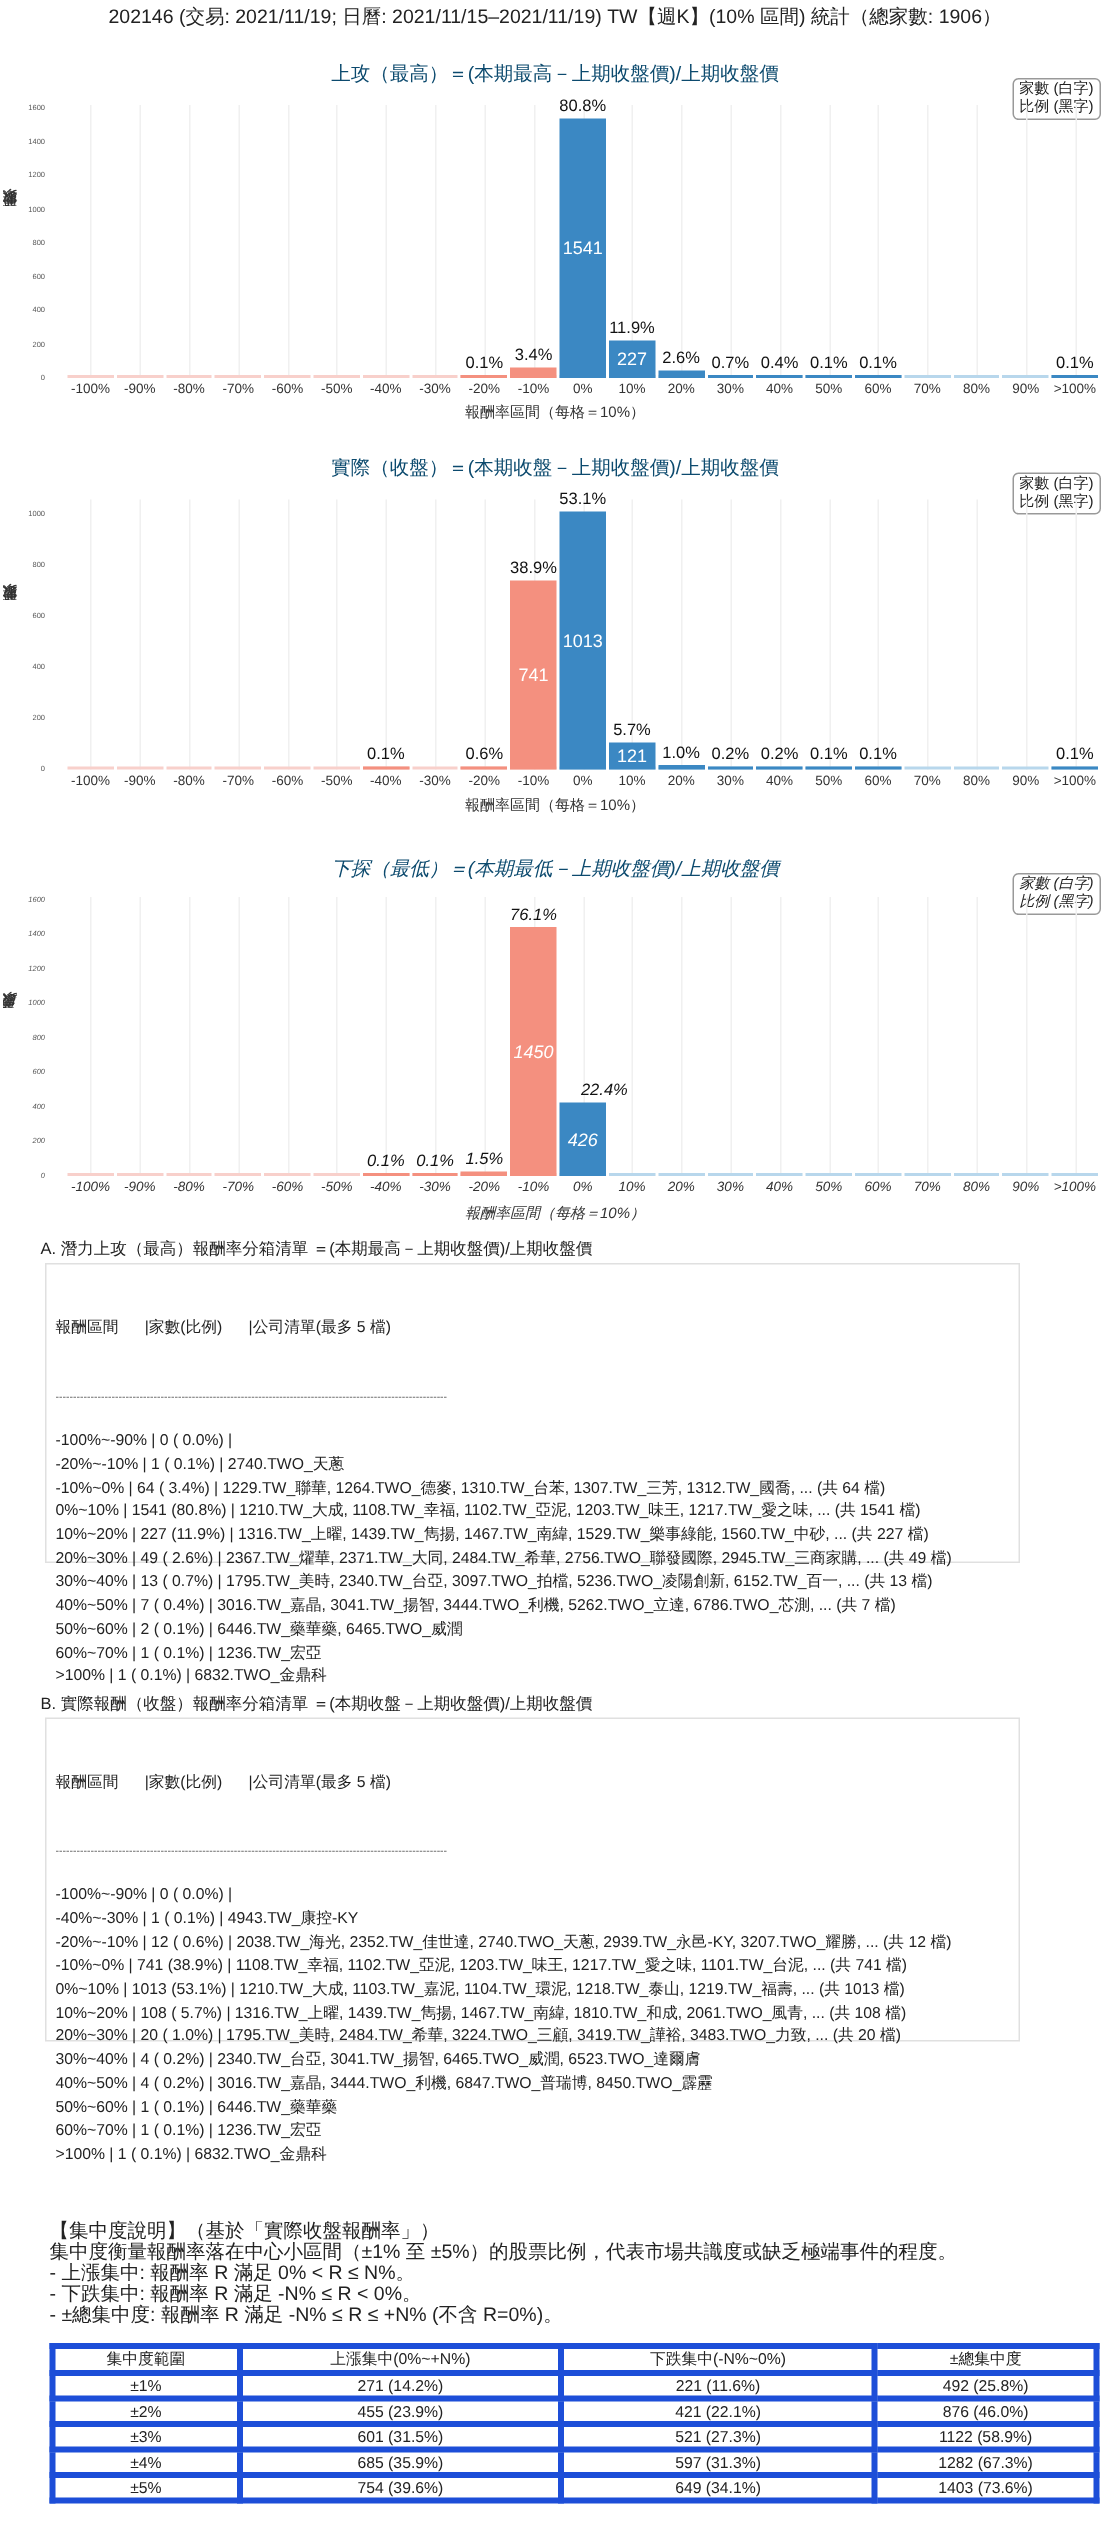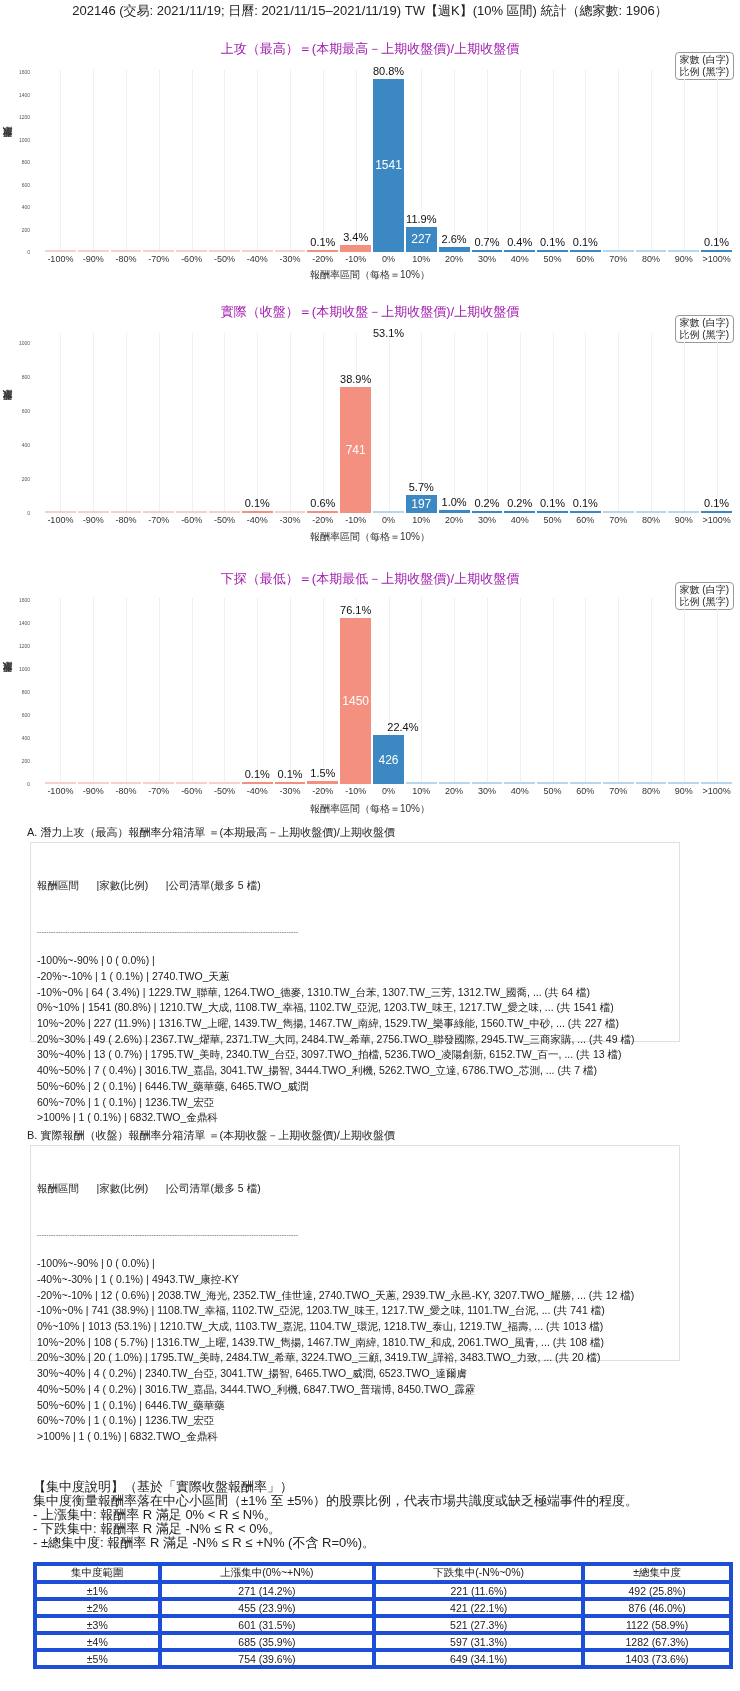--- a/index.html
+++ b/index.html
@@ -1,19 +1,19 @@
 <!DOCTYPE html>
 <html><head>
 <meta charset="utf-8">
 <style>
   * { box-sizing: border-box; margin: 0; padding: 0; }
   body { width: 740px; height: 1691px; background: #ffffff; font-family: "Liberation Sans", "DejaVu Sans", sans-serif; color: #222; position: relative; overflow: hidden; }
   .main-title { position: absolute; top: 2px; left: 0; width: 740px; text-align: center; font-size: 13px; color: #222; }
   .chart { position: absolute; left: 0; width: 740px; }
-  .chart-title { position: absolute; left: 0; width: 740px; text-align: center; font-size: 13px; color: #a21caf; top: 0; }
+  .chart-title { position: absolute; left: 0; width: 740px; text-align: center; font-size: 13px; color: #0c4a6e; top: 0; }
   .plot { position: absolute; left: 44px; width: 689px; }
   .gridline { position: absolute; top: 0; bottom: 0; width: 1px; background: #f0f0f0; }
   .bar { position: absolute; bottom: 0; }
   .bar-count { position: absolute; left: 0; right: 0; text-align: center; color: #fff; font-size: 12px; }
   .bar-pct { position: absolute; width: 60px; text-align: center; font-size: 11px; color: #111; }
   .baseline-seg { position: absolute; bottom: 0; height: 2px; }
   .xtick { position: absolute; width: 44px; text-align: center; font-size: 9px; color: #333; }
   .ytick { position: absolute; left: 10px; width: 20px; text-align: right; font-size: 5px; color: #555; }
   .ylabel { position: absolute; left: 1px; font-size: 10px; color: #333; writing-mode: vertical-rl; transform: rotate(180deg); }
   .xlabel { position: absolute; left: 0; width: 740px; text-align: center; font-size: 10px; color: #333; }
@@ -169,25 +169,28 @@
       <div class="bar" style="left: 263.476px; width: 30.8095px; height: 2.03774px; background: rgb(244, 144, 127);"></div>
       <div class="bar-pct" style="left: 248.881px; bottom: 4.03774px;">0.6%</div>
       <div class="gridline" style="left: 311.69px;"></div>
       <div class="baseline-seg" style="left: 296.286px; width: 30.8095px; background: rgb(248, 208, 203);"></div>
       <div class="bar" style="left: 296.286px; width: 30.8095px; height: 125.83px; background: rgb(244, 144, 127);">
         <div class="bar-count" style="top: 55.9151px;">741</div>
       </div>
       <div class="bar-pct" style="left: 281.69px; bottom: 127.83px;">38.9%</div>
       <div class="gridline" style="left: 344.5px;"></div>
       <div class="baseline-seg" style="left: 329.095px; width: 30.8095px; background: rgb(184, 215, 236);"></div>
+      <div class="bar" style="left: 329.095px; width: 30.8095px; height: 172.019px; background: rgb(59, 136, 195);">
+        <div class="bar-count" style="top: 79.0094px;">1013</div>
+      </div>
       <div class="bar-pct" style="left: 314.5px; bottom: 174.019px;">53.1%</div>
       <div class="gridline" style="left: 377.31px;"></div>
       <div class="baseline-seg" style="left: 361.905px; width: 30.8095px; background: rgb(184, 215, 236);"></div>
       <div class="bar" style="left: 361.905px; width: 30.8095px; height: 18.3396px; background: rgb(59, 136, 195);">
-        <div class="bar-count" style="top: 2.16981px;">197</div>
+        <div class="bar-count" style="top: 2.16981px;">121</div>
       </div>
       <div class="bar-pct" style="left: 347.31px; bottom: 20.3396px;">5.7%</div>
       <div class="gridline" style="left: 410.119px;"></div>
       <div class="baseline-seg" style="left: 394.714px; width: 30.8095px; background: rgb(184, 215, 236);"></div>
       <div class="bar" style="left: 394.714px; width: 30.8095px; height: 3.39623px; background: rgb(59, 136, 195);"></div>
       <div class="bar-pct" style="left: 380.119px; bottom: 5.39623px;">1.0%</div>
       <div class="gridline" style="left: 442.929px;"></div>
       <div class="baseline-seg" style="left: 427.524px; width: 30.8095px; background: rgb(184, 215, 236);"></div>
       <div class="bar" style="left: 427.524px; width: 30.8095px; height: 2px; background: rgb(59, 136, 195);"></div>
       <div class="bar-pct" style="left: 412.929px; bottom: 4px;">0.2%</div>
@@ -237,21 +240,21 @@
     <div class="xtick" style="left: 464.929px; top: 212px;">30%</div>
     <div class="xtick" style="left: 497.738px; top: 212px;">40%</div>
     <div class="xtick" style="left: 530.548px; top: 212px;">50%</div>
     <div class="xtick" style="left: 563.357px; top: 212px;">60%</div>
     <div class="xtick" style="left: 596.167px; top: 212px;">70%</div>
     <div class="xtick" style="left: 628.976px; top: 212px;">80%</div>
     <div class="xtick" style="left: 661.786px; top: 212px;">90%</div>
     <div class="xtick" style="left: 694.595px; top: 212px;">&gt;100%</div>
   </div>
 
-<div class="chart" id="chart2" style="top:570px;height:250px;">
+<div class="chart" id="chart2" style="top:570px;height:250px;font-style:italic;">
   <div class="chart-title">下探（最低）＝(本期最低－上期收盤價)/上期收盤價</div>
   <div class="legend" style="top:12px;">
     <div>家數 (白字)</div>
     <div>比例 (黑字)</div>
   </div>
   <div class="ylabel" style="top:110px;">股票家數</div>
   <div class="plot" style="top:28px;height:186px;">
       <div class="gridline" style="left: 16.4048px;"></div>
       <div class="baseline-seg" style="left: 1px; width: 30.8095px; background: rgb(248, 208, 203);"></div>
       <div class="gridline" style="left: 49.2143px;"></div>

